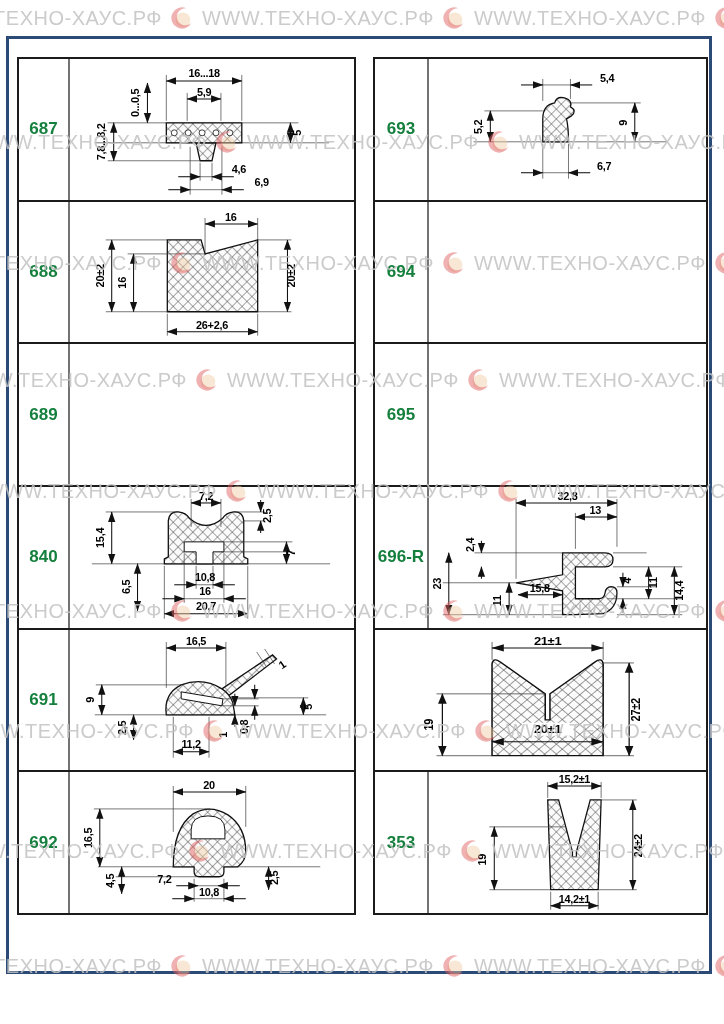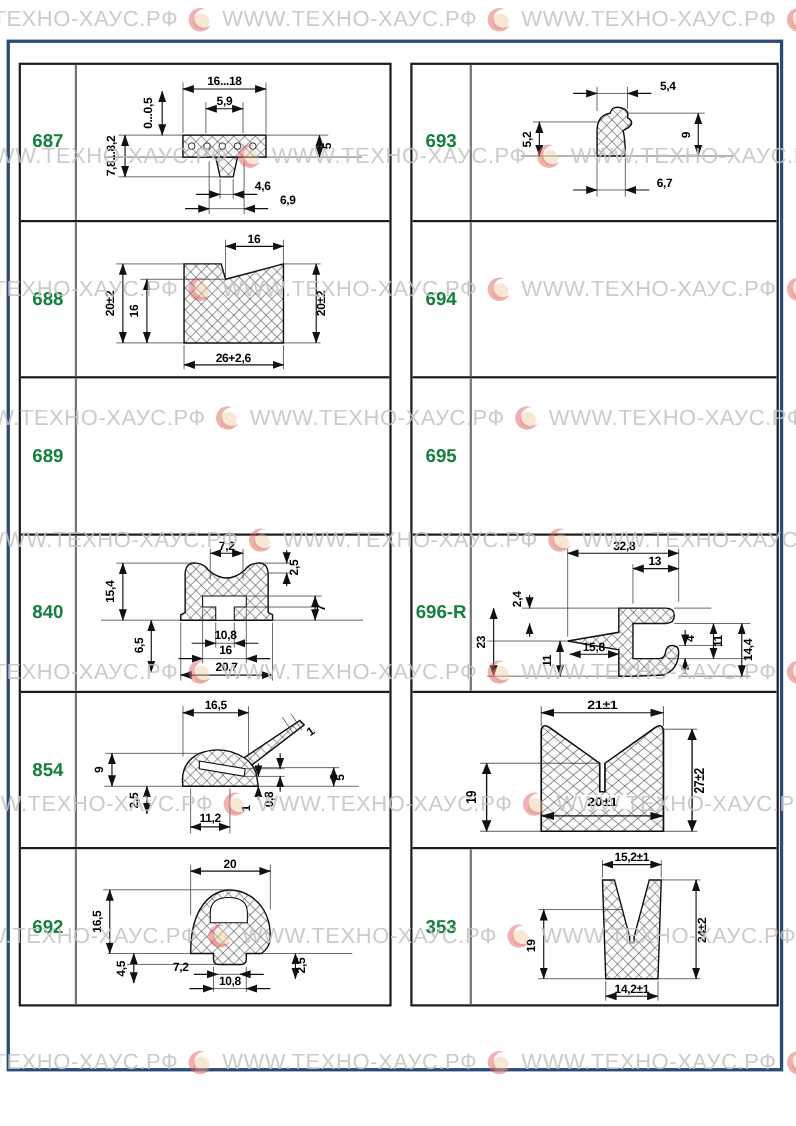--- a/index.html
+++ b/index.html
@@ -184,21 +184,21 @@
           <text class="d" transform="rotate(-90 60 100)" x="60" y="100">6,5</text>
           <text class="d" transform="rotate(-90 227 66)" x="227" y="66">7</text>
           <text class="d" x="136" y="94">10,8</text>
           <text class="d" x="136" y="108">16</text>
           <text class="d" x="137" y="123">20,7</text>
         </svg>
       </div>
     </div>
 
     <div class="row">
-      <div class="num">854</div>
+      <div class="num">691</div>
       <div class="draw">
         <svg viewBox="0 0 286 141" preserveAspectRatio="none">
           <line class="el" x1="25" y1="85" x2="258" y2="85"></line>
           <line class="el" x1="160" y1="68" x2="240" y2="68"></line>
           <g>
             <polygon class="pf" points="150,61 204,25 208,29 157,68"></polygon>
             <path class="pf" d="M97,85 Q94,64 112,55 Q134,47 153,59 Q161,64 164,73 L166,85 Z"></path>
             <path class="cut" d="M112,62 L154,69 L153,76 L112,69 Z"></path>
           </g>
           <g>

